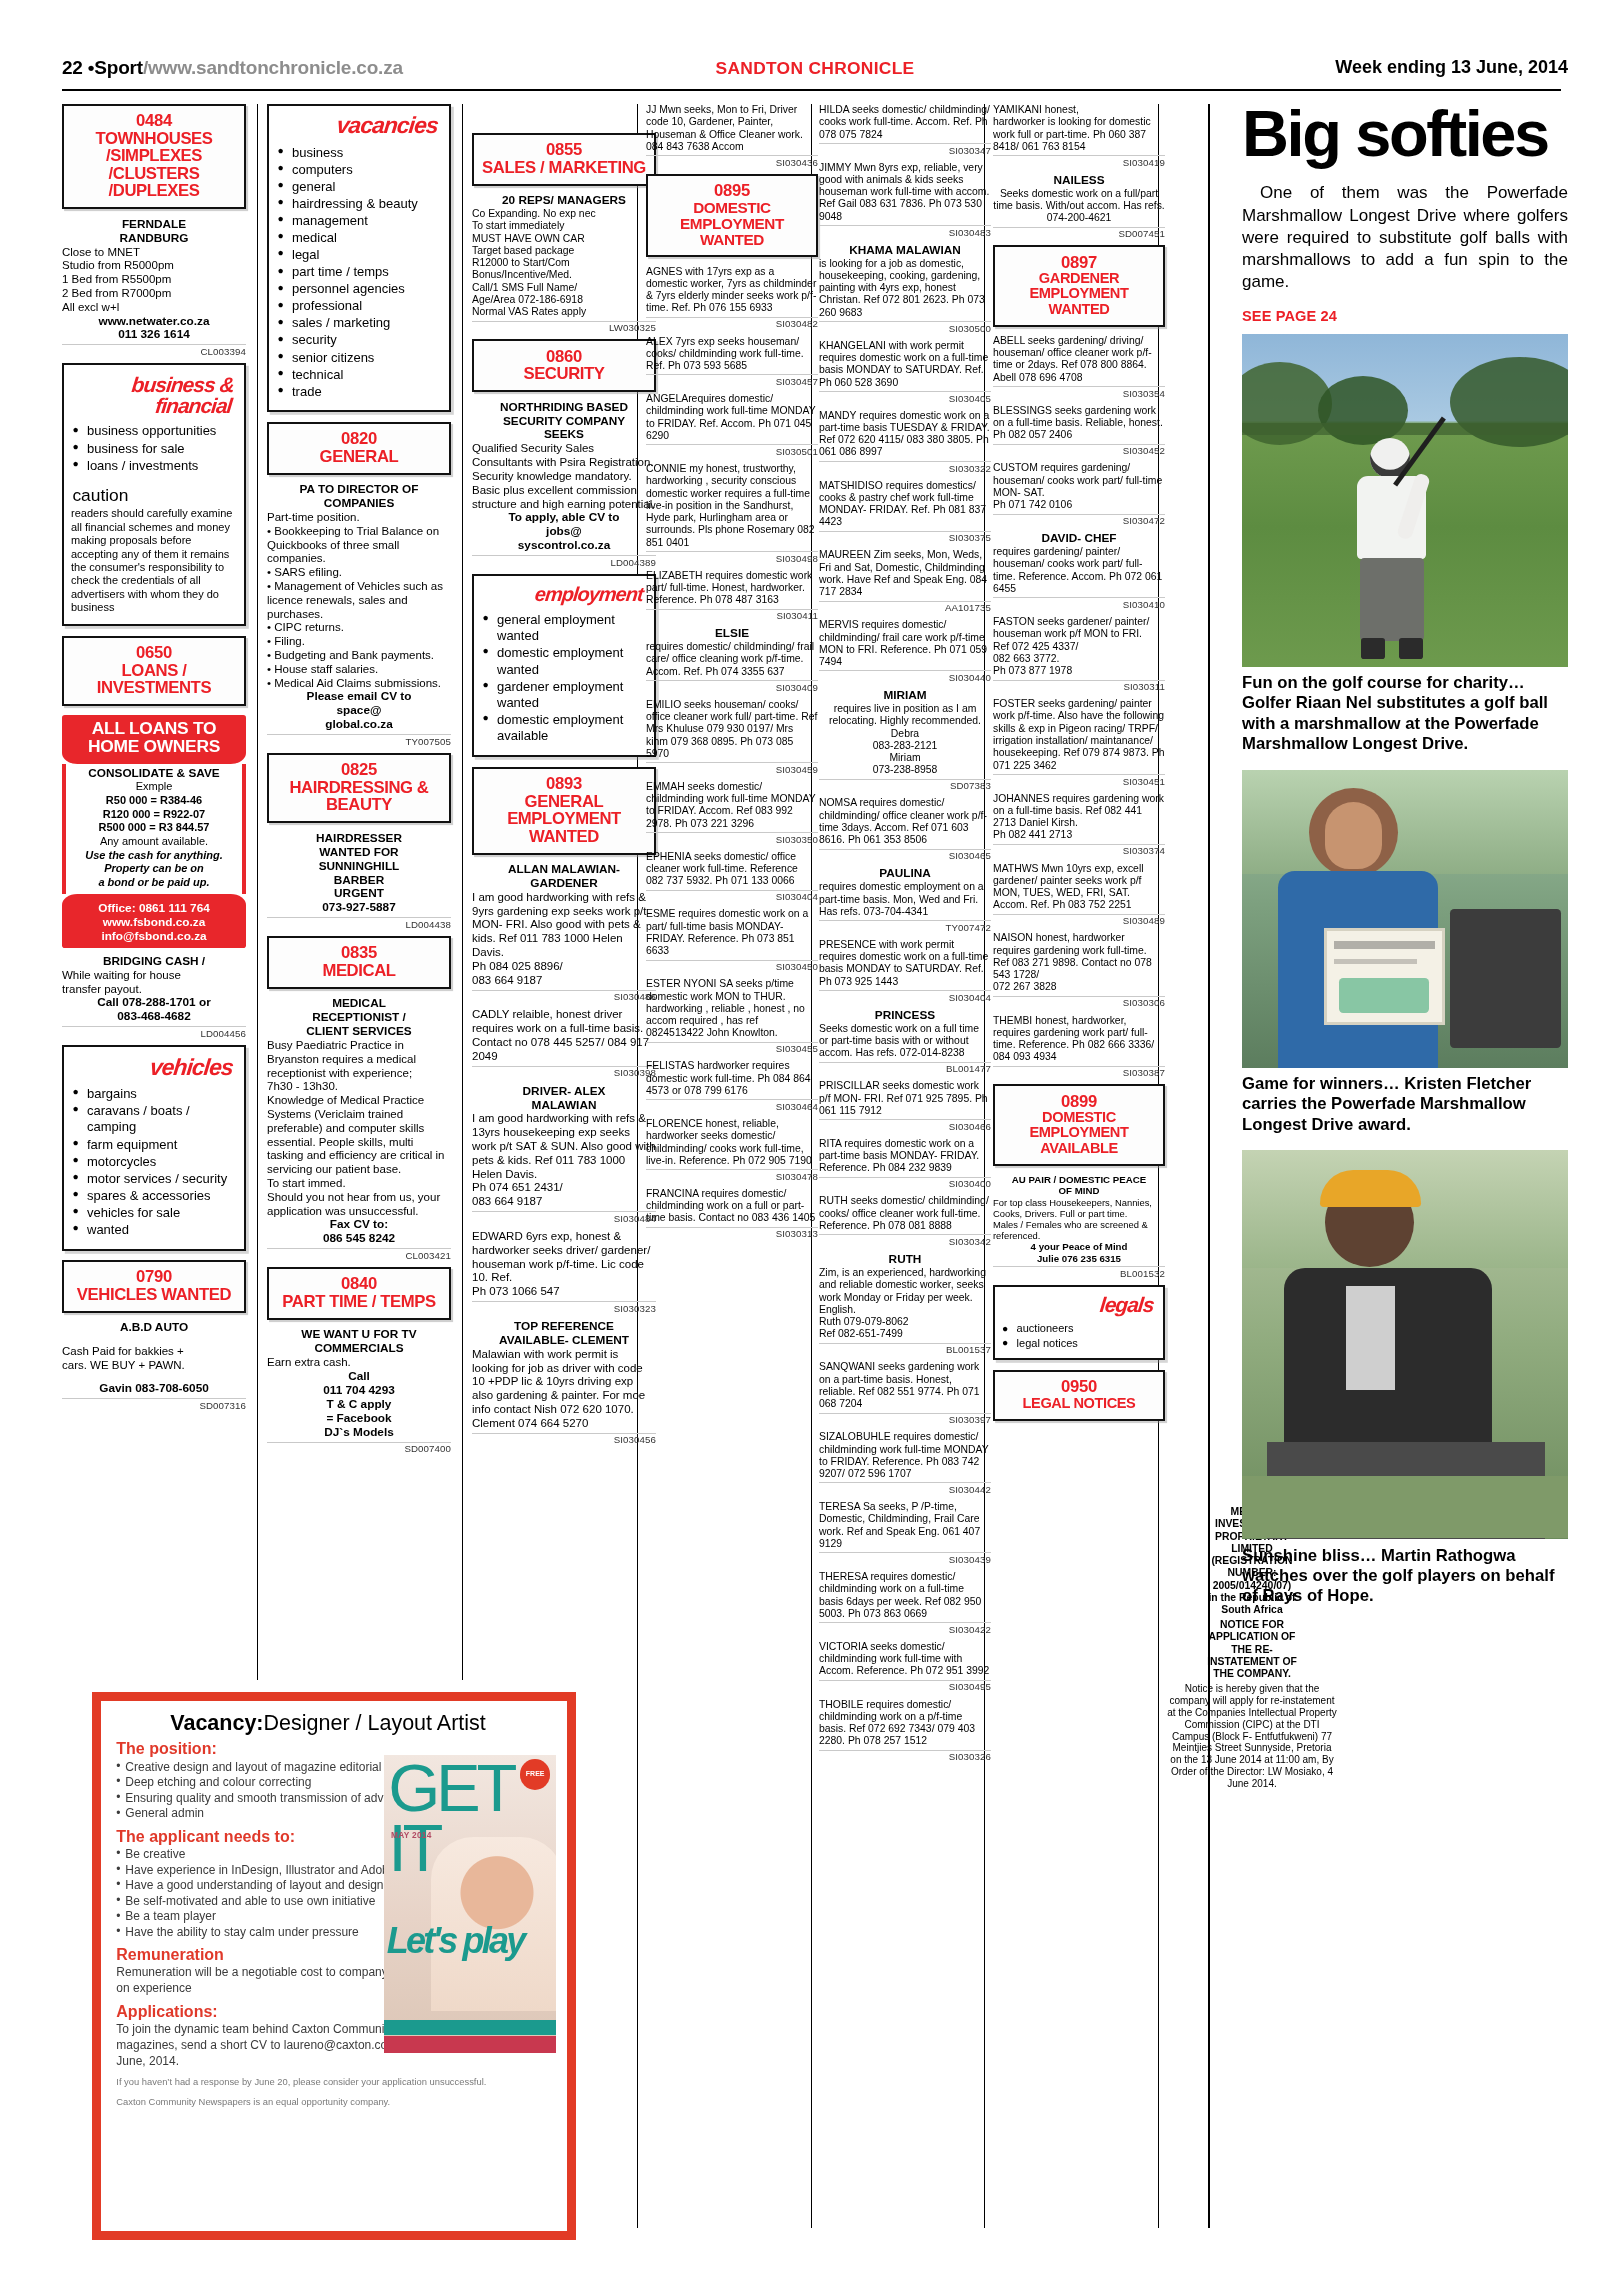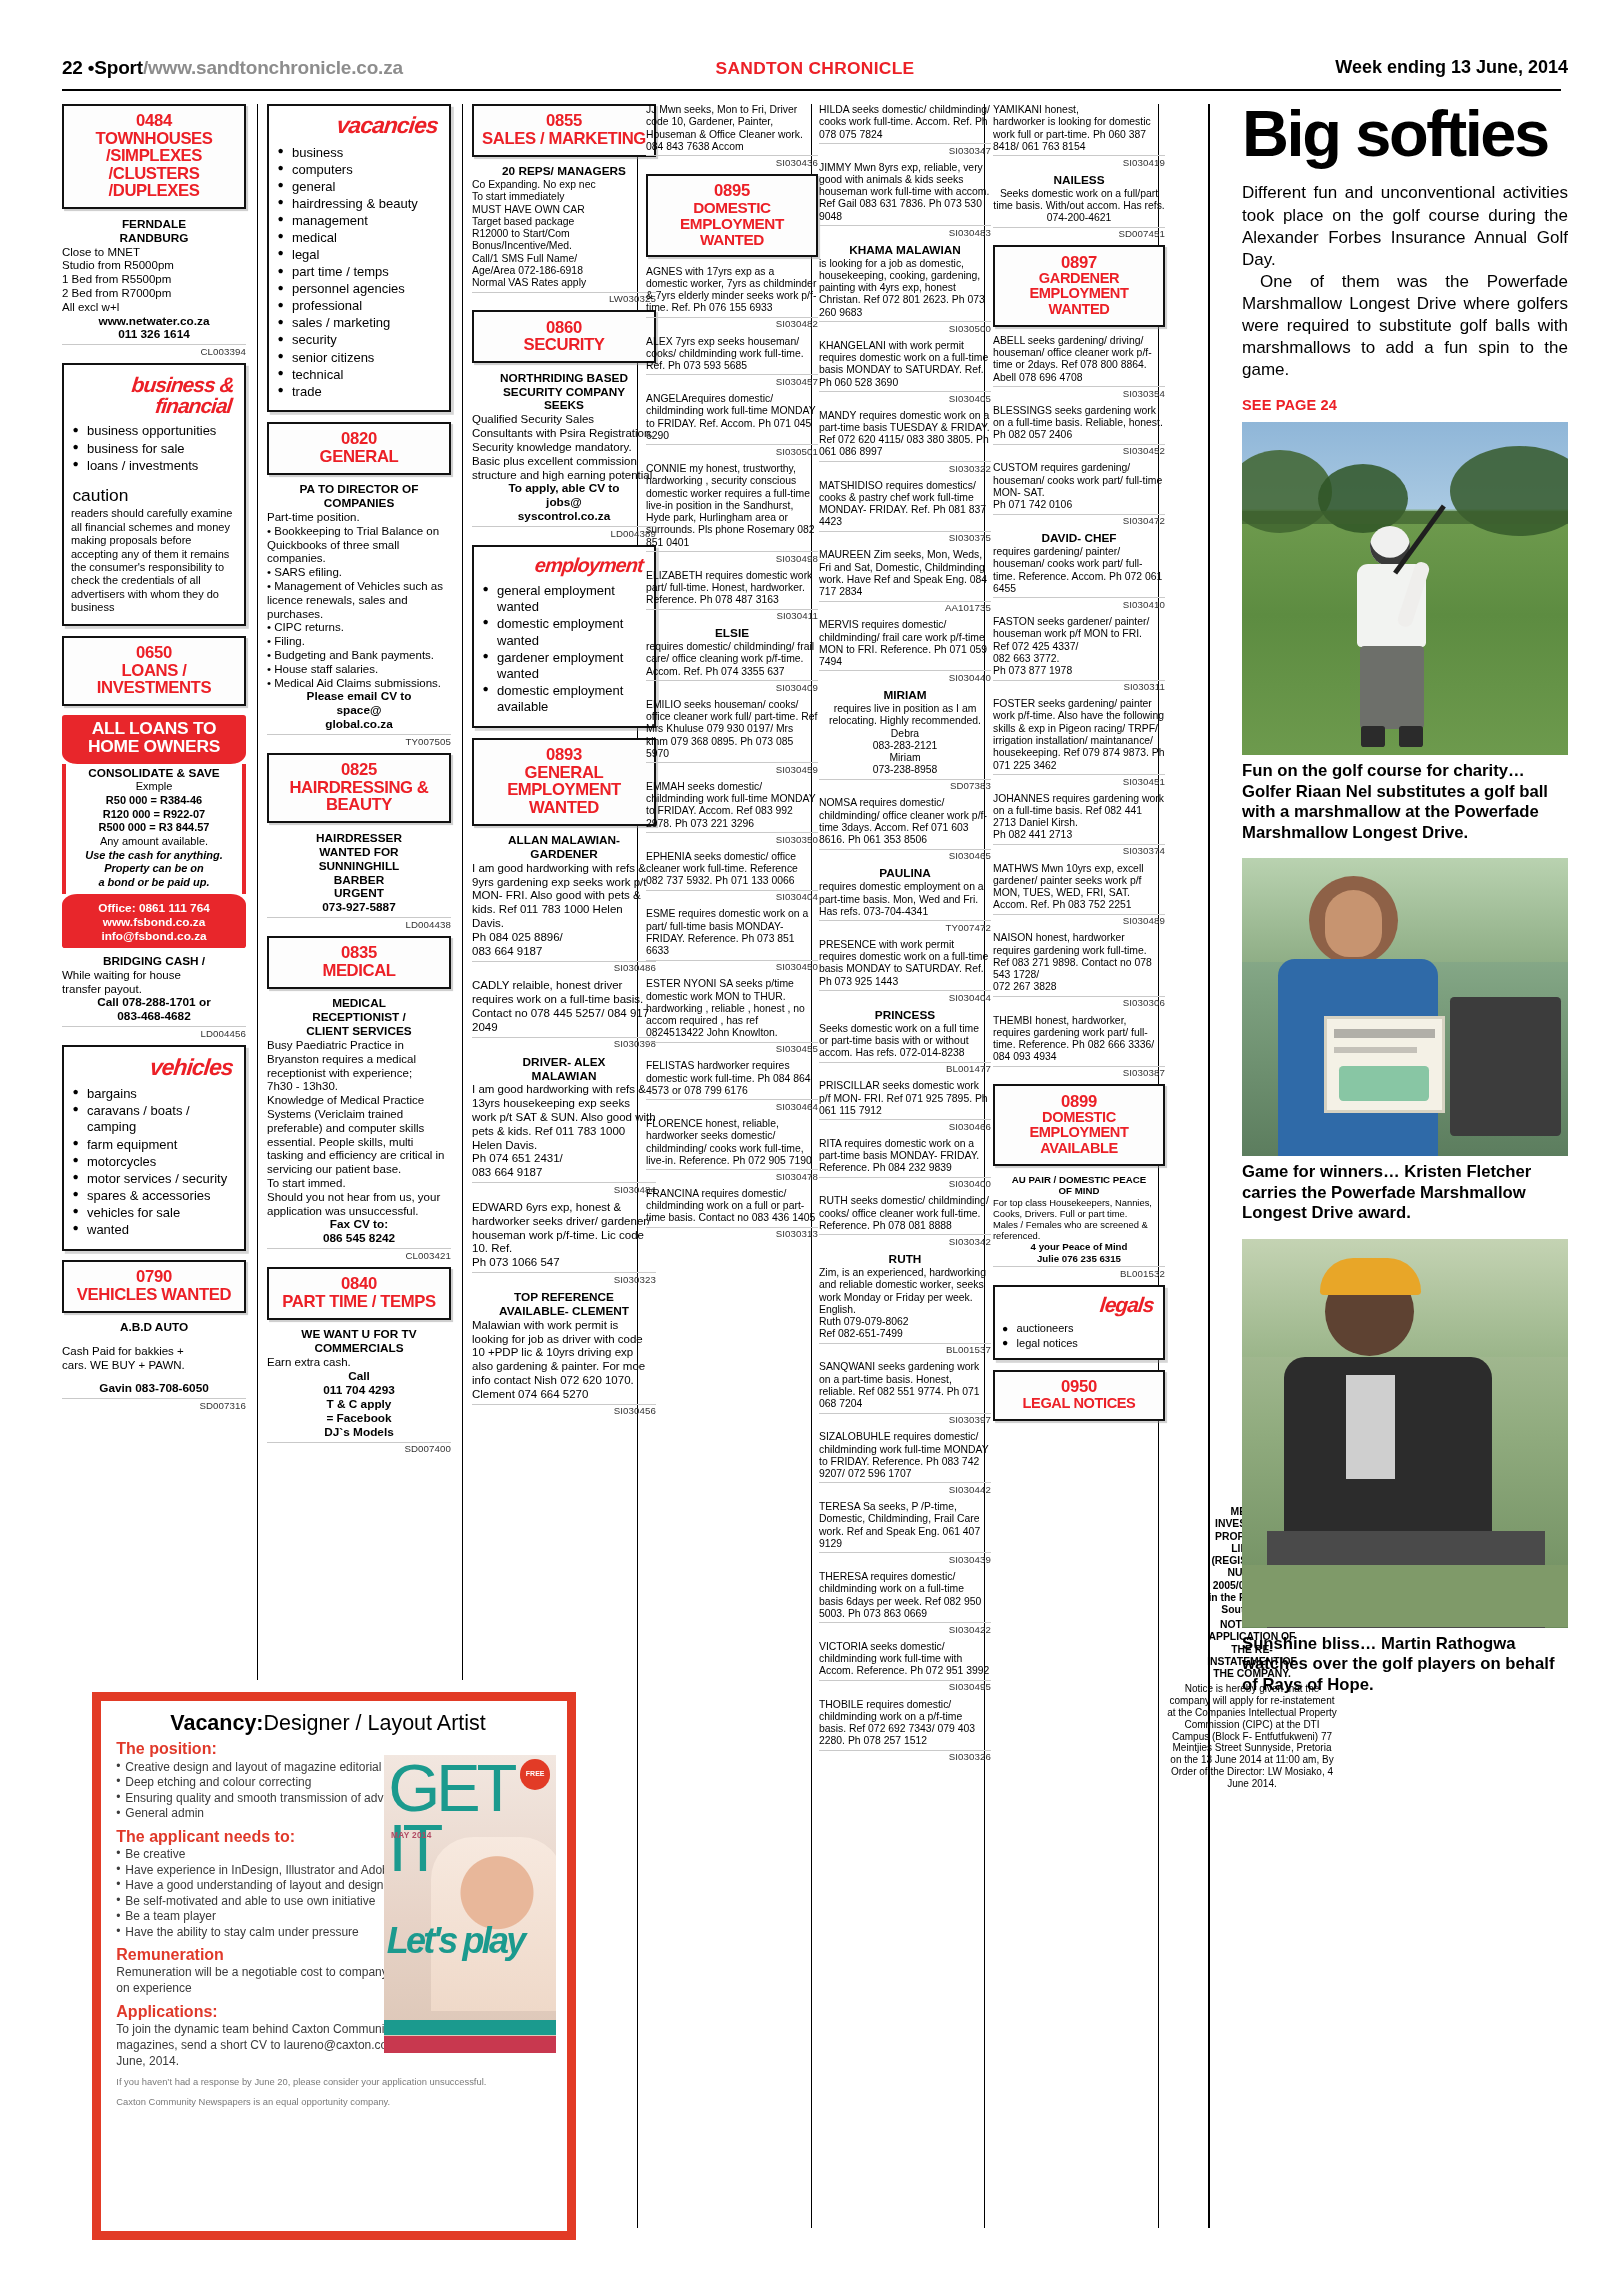--- a/index.html
+++ b/index.html
@@ -19,21 +19,21 @@
   .mh-left { position:absolute; left:0; top:0; font-size:19px; font-weight:bold; letter-spacing:-0.2px;}
   .mh-left .gray { color:#8d8d8d; font-weight:bold; }
   .mh-center { position:absolute; left:50%; transform:translateX(-50%); top:1.4px; color:#ec2027; font-size:17.4px; font-weight:bold; letter-spacing:0.3px;}
   .mh-right { position:absolute; right:0; top:0; font-size:18px; font-weight:bold; }
   .mh-rule { position:absolute; left:62px; top:89px; width:1499px; height:2.1px; background:#000; }
 
   
   .col { position:absolute; top:104px; }
   .c1 { left:62px;   width:184px; }
   .c2 { left:267px;  width:184px; }
-  .c3 { left:472px;  width:184px; }
+  .c3 { left:472px;  width:184px;margin-top:29px; }
   .c4 { left:646px;  width:172px; }
   .c5 { left:819px; width:172px; }
   .c6 { left:993px; width:172px; }
   .c7 { left:1166px; width:172px; }
   .right-col { position:absolute; left:1242px; top:104px; width:326px; }
 
   .vline { position:absolute; width:1.4px; background:#000; top:104px; }
 
   
   .cat-box {
@@ -726,21 +726,20 @@
 THE RE-
 INSTATEMENT OF
 THE COMPANY.</span>
       <p class="c" style="font-size:10px;margin-top:2.8px">Notice is hereby given that the company will apply for re-instatement at the Companies Intellectual Property Commission (CIPC) at the DTI Campus (Block F- Entfutfukweni) 77 Meintjies Street Sunnyside, Pretoria on the 13 June 2014 at 11:00 am, By Order of the Director: LW Mosiako, 4 June 2014.</p>
     </div>
   </div>
 
   <div class="right-col">
     <h1 class="headline">Big softies</h1>
     <div class="lede">
-      <p>Different fun and unconventional activities took place on the golf course during the Alexander Forbes Insurance Annual Golf Day.</p>
       <p class="ind">One of them was the Powerfade Marshmallow Longest Drive where golfers were required to substitute golf balls with marshmallows to add a fun spin to the game.</p>
     </div>
     <div class="seepage">SEE PAGE 24</div>
 
     <div class="photo ph1">
       <div class="sky-tree" style="left:-14px;top:28px;width:104px;height:83px;"></div>
       <div class="sky-tree" style="left:76px;top:42px;width:90px;height:69px;background:#2f5526;"></div>
       <div class="sky-tree" style="left:208px;top:23.6px;width:139px;height:90px;background:#35592a;"></div>
       <div style="position:absolute;left:0;top:89px;width:100%;height:12.5px;background:#3d5f2f;opacity:.7;"></div>
 

